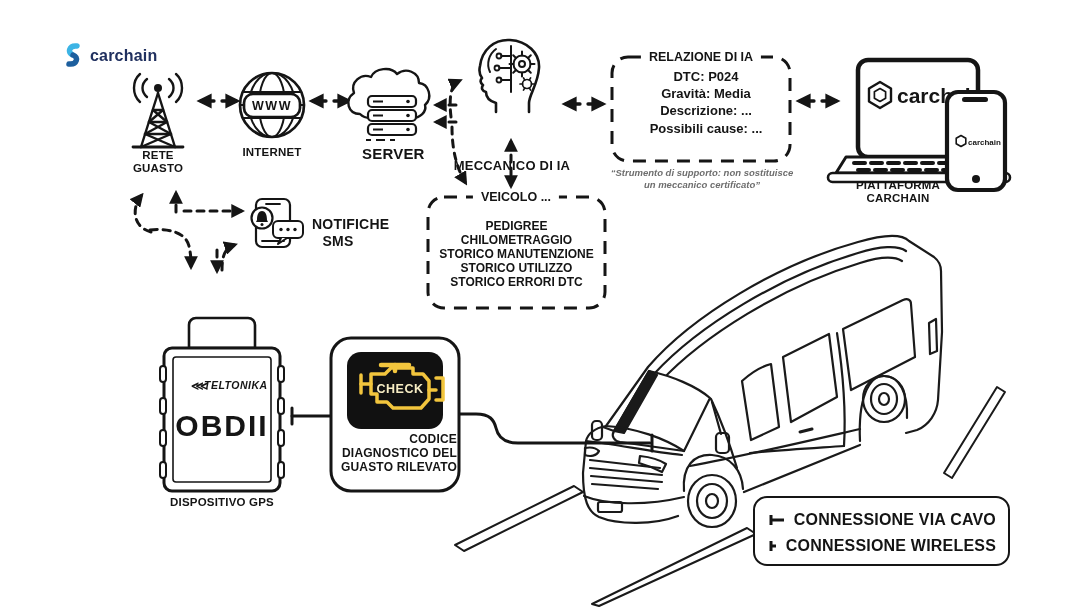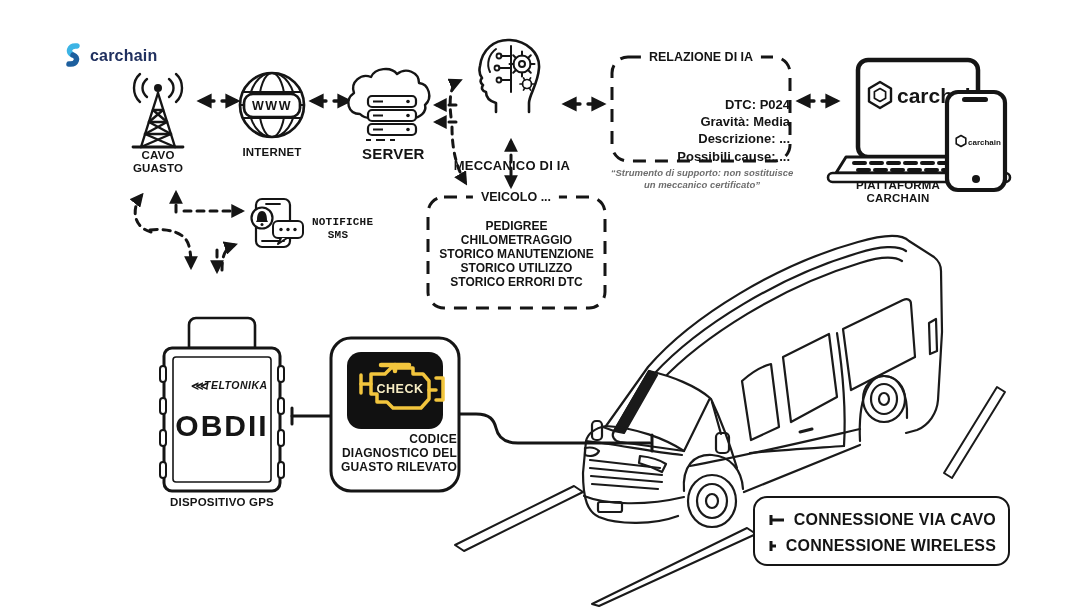--- a/index.html
+++ b/index.html
@@ -12,21 +12,21 @@
     position:absolute; font-weight:700; color:#141414;
     text-align:center; line-height:1.13; letter-spacing:.2px;
   }
   .logo { position:absolute; left:63px; top:43px; display:flex; align-items:center; gap:5px; }
   .logo .word { font-weight:700; font-size:16px; color:#20305f; letter-spacing:.2px; }
   .dash-title {
     position:absolute; background:#ffffff; padding:0 8px; font-weight:700;
     font-size:12.5px; white-space:nowrap; transform:translateX(-50%);
   }
   .report-lines { position:absolute; left:622px; top:68px; width:168px;
-    font-weight:700; font-size:13px; line-height:17.2px; text-align:right;margin-top:28px; }
+    font-weight:700; font-size:13px; line-height:17.2px; text-align:center; }
   .vehicle-lines { position:absolute; left:428px; top:220px; width:177px;
     font-weight:700; font-size:12px; line-height:13.9px; text-align:center; }
   .disclaimer { position:absolute; left:606px; top:167px; width:192px;
     font-style:italic; font-weight:700; font-size:9.5px; line-height:11.5px;
     color:#6e6e6e; text-align:center; }
   .legend {
     position:absolute; left:753px; top:496px; width:257px; height:70px;
     border:2.5px solid #151515; border-radius:14px; box-sizing:border-box;
     padding:9px 12px 0 12px; background:#fff;
   }
@@ -272,21 +272,21 @@
 
   <div class="logo">
     <svg width="22" height="26" viewBox="0 0 22 26">
       <path d="M 14,3 C 6,2 4,10 10,12" stroke="#3cb4e5" stroke-width="5.5" fill="none" stroke-linecap="round"></path>
       <path d="M 10,12 C 16,14 14,22 6,21" stroke="#1d5f9e" stroke-width="5.5" fill="none" stroke-linecap="round"></path>
     </svg>
     <span class="word">carchain</span>
   </div>
 
   <div class="lbl" style="left:126px; top:149px; width:64px; font-size:11.5px;">
-    <div>CAVO</div>
+    <div>RETE</div>
     <div>GUASTO</div>
   </div>
 
   <div class="lbl" style="left:238px; top:146px; width:68px; font-size:11.5px;">INTERNET</div>
 
   <div class="lbl" style="left:362px; top:146px; width:58px; font-size:15px;">SERVER</div>
 
   <div class="lbl" style="left:450px; top:115px; width:124px; font-size:13px;margin-top:44px;">MECCANICO DI IA</div>
 
   <div class="dash-title" style="left:701px; top:50px;">RELAZIONE DI IA</div>
@@ -299,21 +299,21 @@
   <div class="disclaimer">
     <div>“Strumento di supporto: non sostituisce</div>
     <div>un meccanico certificato”</div>
   </div>
 
   <div class="lbl" style="left:846px; top:179px; width:104px; font-size:11.5px;">
     <div>PIATTAFORMA</div>
     <div>CARCHAIN</div>
   </div>
 
-  <div class="lbl" style="left:312px; top:216px; width:52px; font-size:11px; line-height:1.2;font-family:Liberation Mono, monospace;">
+  <div class="lbl" style="left:312px; top:216px; width:52px; font-size:14px; line-height:1.2;">
     <div>NOTIFICHE</div>
     <div>SMS</div>
   </div>
 
   <div class="dash-title" style="left:516px; top:190px;">VEICOLO ...</div>
   <div class="vehicle-lines">
     <div>PEDIGREE</div>
     <div>CHILOMETRAGGIO</div>
     <div>STORICO MANUTENZIONE</div>
     <div>STORICO UTILIZZO</div>

